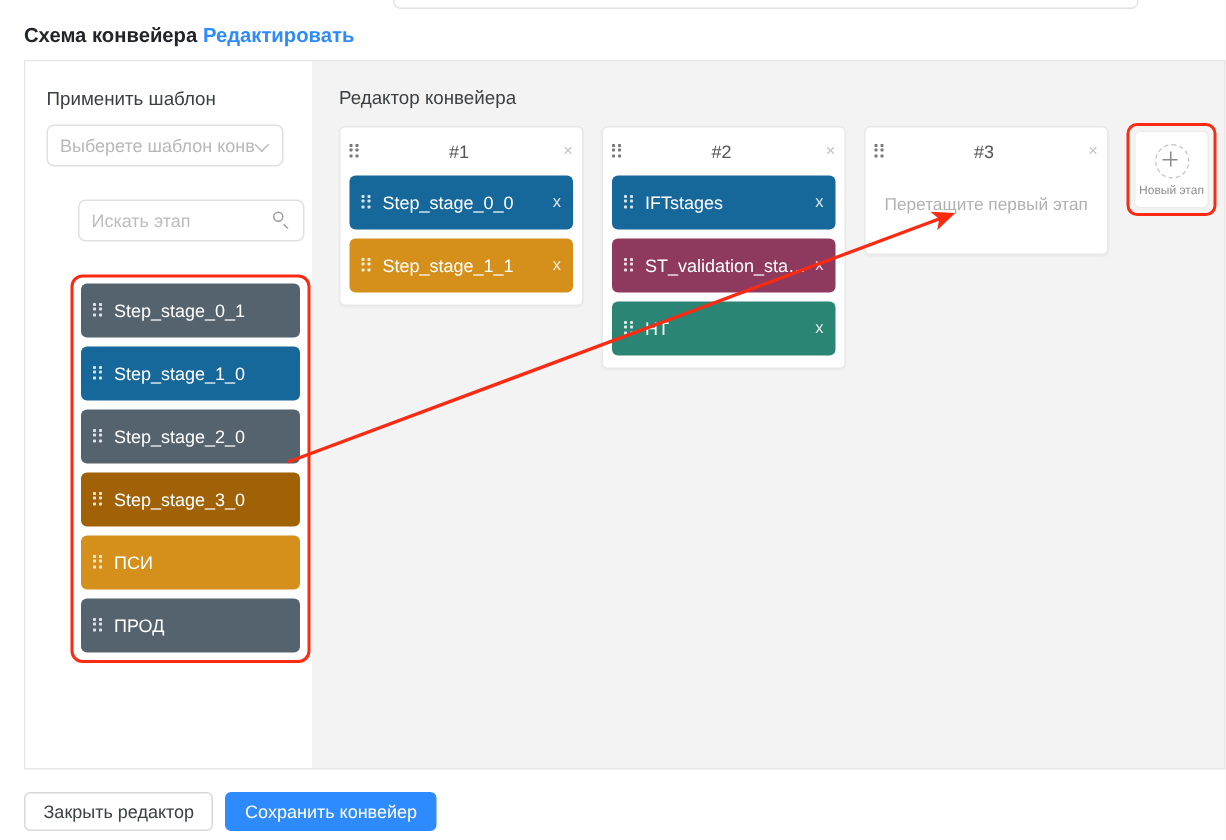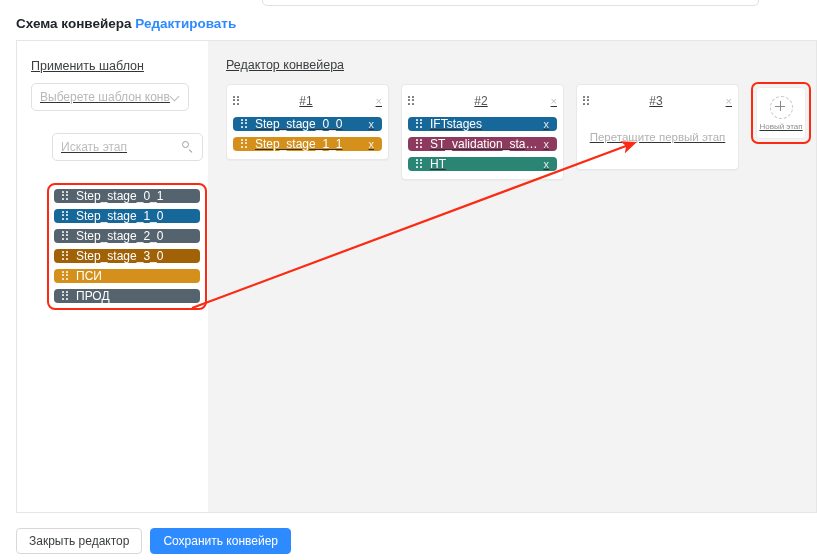--- a/index.html
+++ b/index.html
@@ -51,21 +51,20 @@
     position: absolute;
     left: 16px;
     top: 40px;
     width: 801px;
     height: 473px;
     background: #ffffff;
     border: 1px solid #e6e6e6;
     border-left: 1px solid #e6e6e6;
     box-sizing: border-box;
     display: flex;
-    text-decoration: underline;
   }
   .left-panel {
     width: 191px;
     flex: 0 0 191px;
     background: #ffffff;
     box-sizing: border-box;
     padding: 18px 14px 0 14px;
     position: relative;
   }
   .right-panel {
@@ -166,21 +165,21 @@
     position: absolute;
     left: 30px;
     top: 142px;
     width: 160px;
     box-sizing: border-box;
     border: 2px solid #fb2b13;
     border-radius: 8px;
     padding: 4px 5px 5px 5px;
   }
   .chip {
-    height: 14px;
+    height: 36px;
     border-radius: 4px;
     display: flex;
     align-items: center;
     padding: 0 8px;
     color: #ffffff;
     font-size: 12px;
     margin-bottom: 6px;
     box-sizing: border-box;
     cursor: grab;
     white-space: nowrap;

